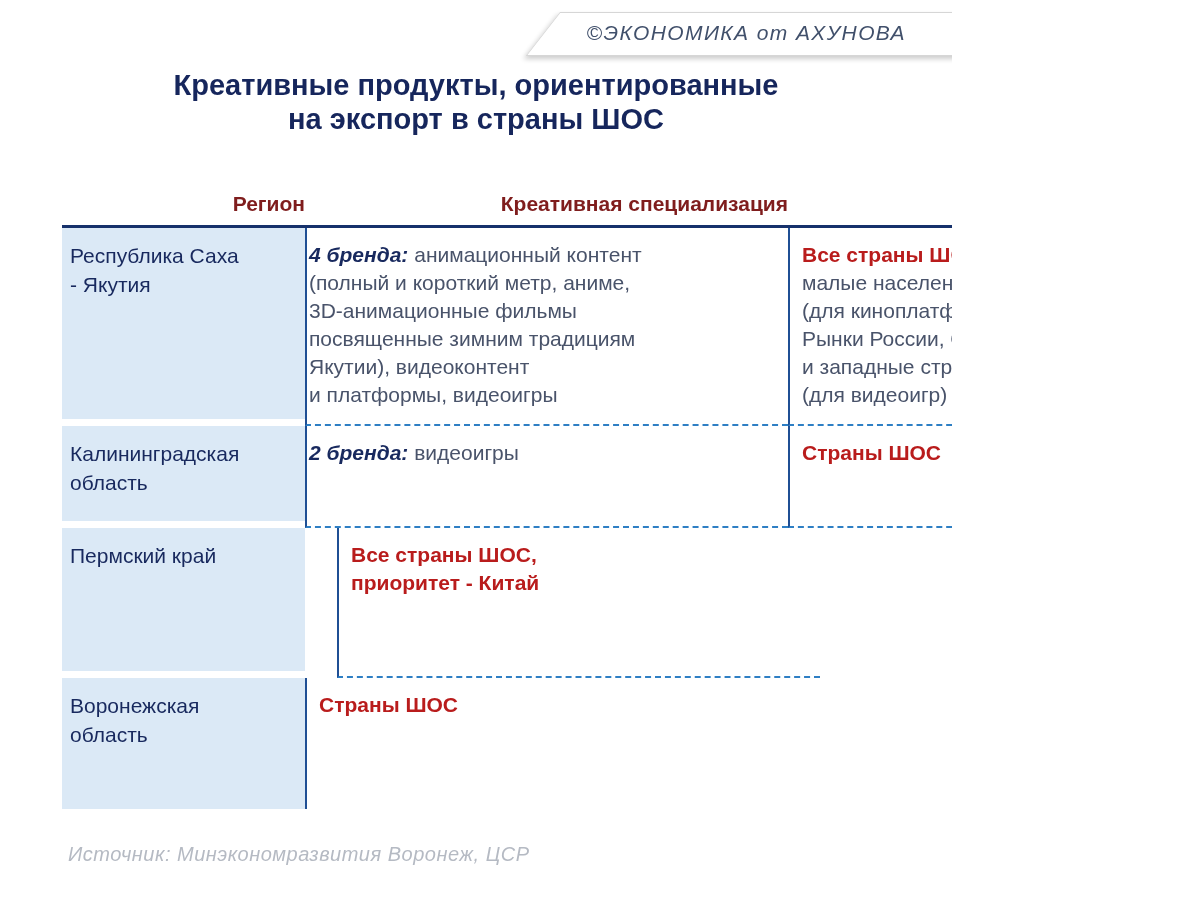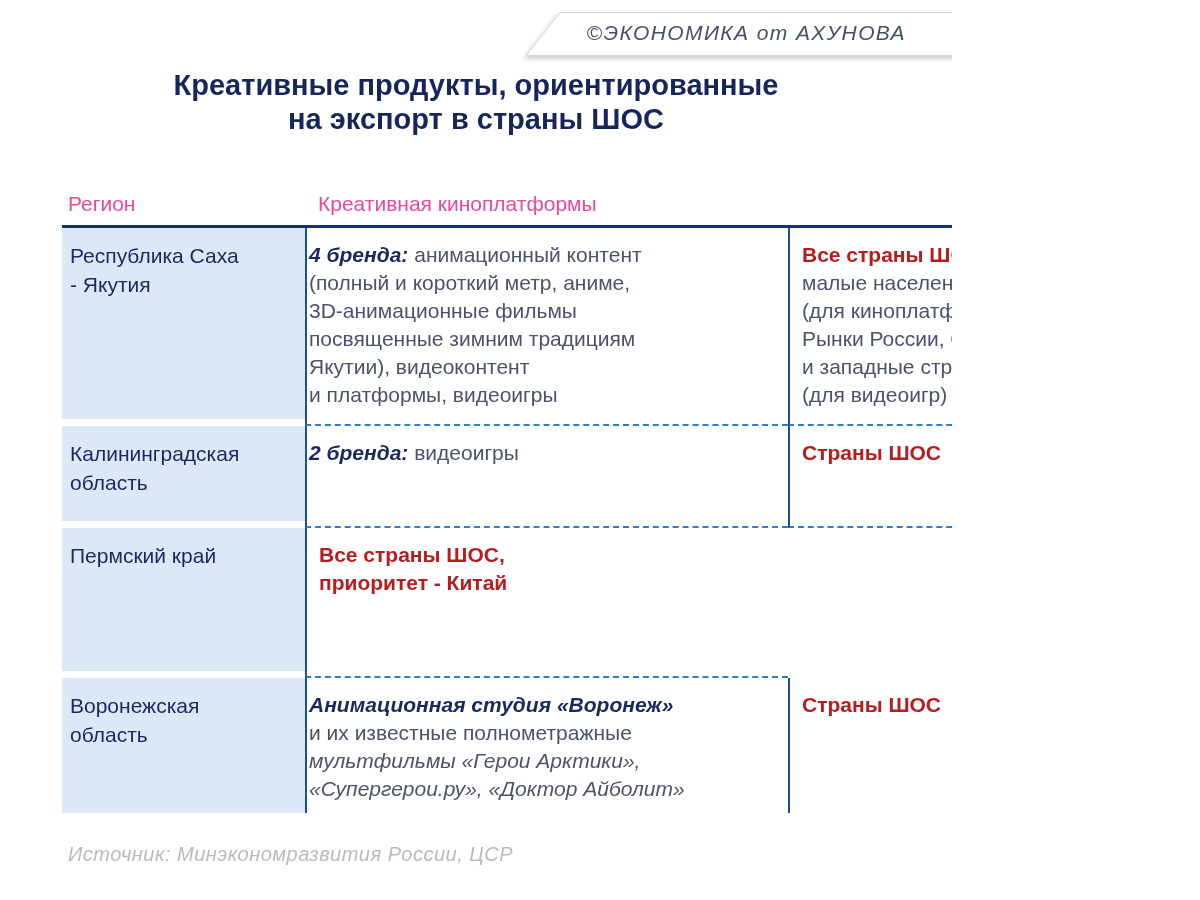--- a/index.html
+++ b/index.html
@@ -23,28 +23,28 @@
   .title{
     position:absolute;top:68px;left:0;width:100%;margin:0;
     text-align:center;font-size:29px;line-height:34px;font-weight:700;color:#16265c;
   }
   
   .table{position:absolute;left:62px;top:192px;width:1078px;}
   .thead{
     display:grid;grid-template-columns:243px 483px 352px;
     border-bottom:3px solid #16316b;padding-bottom:9px;
   }
-  .th{font-size:21px;font-weight:400;color:#ec4899;}
+  .th{font-size:21px;font-weight:700;color:#7f1d1d;text-align:right;}
   .th-region{padding-left:6px;}
   .th-spec{padding-left:13px;}
   .th-export{padding-left:12px;}
   .trow{display:grid;grid-template-columns:243px 483px 352px;}
   .trow-0{min-height:198px;}
   .trow-1{min-height:102px;}
-  .trow-2{min-height:150px;}
+  .trow-2{min-height:150px;gap:32px;}
   .trow-3{min-height:131px;}
   .cell{box-sizing:border-box;}
   .cell-region{display:flex;flex-direction:column;}
   .region-inner{
     flex:1;background:#dbe9f6;padding:13px 12px 24px 8px;
     font-size:21px;line-height:29px;color:#18295e;white-space:pre-line;
   }
   .trow:not(:last-child) .region-inner{margin-bottom:7px;}
   .cell-spec,.cell-export{
     border-left:2px solid #1f4f94;
@@ -72,21 +72,21 @@
 <div class="page">
 
   <div class="badge-shape"></div>
   <div class="badge-text">©ЭКОНОМИКА от АХУНОВА</div>
 
   <h1 class="title"><span>Креативные продукты, ориентированные</span><br><span>на экспорт в страны ШОС</span></h1>
 
   <div class="table">
     <div class="thead">
       <div class="th th-region">Регион</div>
-      <div class="th th-spec">Креативная киноплатформы</div>
+      <div class="th th-spec">Креативная специализация</div>
     </div>
     <div class="tbody" id="tbody">
         <div class="trow trow-0">
           <div class="cell cell-region">
             <div class="region-inner">Республика Саха
 - Якутия</div>
           </div>
           <div class="cell cell-spec"><span class="seg-bold-italic">4 бренда: </span><span class="seg-regular">анимационный контент
 (полный и короткий метр, аниме,
 3D-анимационные фильмы
@@ -113,30 +113,26 @@
             <div class="region-inner">Пермский край</div>
           </div>
           <div class="cell cell-export"><span class="seg-bold">Все страны ШОС,
 приоритет - Китай</span></div>
         </div>
         <div class="trow trow-3">
           <div class="cell cell-region">
             <div class="region-inner">Воронежская
 область</div>
           </div>
-          <div class="cell cell-spec"><span class="seg-bold-italic">Анимационная студия «Воронеж»
-</span><span class="seg-regular">и их известные полнометражные
-</span><span class="seg-italic">мультфильмы «Герои Арктики»,
-«Супергерои.ру», «Доктор Айболит»</span></div>
           <div class="cell cell-export"><span class="seg-bold">Страны ШОС</span></div>
         </div>
       </div>
   </div>
 
-  <div class="source">Источник: Минэкономразвития России, ЦСР</div>
+  <div class="source">Источник: Минэкономразвития Воронеж, ЦСР</div>
 
   <svg class="doll" viewBox="0 0 210 330" aria-hidden="true">
     <defs>
       <linearGradient id="gBody" x1="0" y1="0" x2="0" y2="1">
         <stop offset="0" stop-color="#3c93ad"></stop>
         <stop offset="0.45" stop-color="#2a7d9b"></stop>
         <stop offset="1" stop-color="#153f55"></stop>
       </linearGradient>
       <clipPath id="clipBody">
         <path d="M105 10 C140 10 163 34 163 66 C163 84 156 97 146 105 C162 114 172 132 178 158 C186 192 196 240 196 268 C196 305 158 322 105 322 C52 322 14 305 14 268 C14 240 24 192 32 158 C38 132 48 114 64 105 C54 97 47 84 47 66 C47 34 70 10 105 10 Z"></path>

